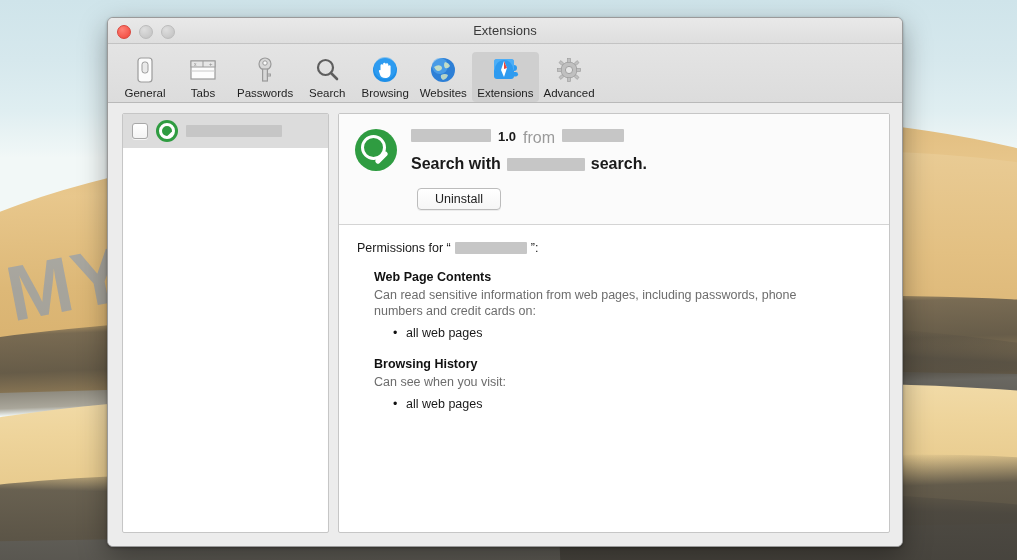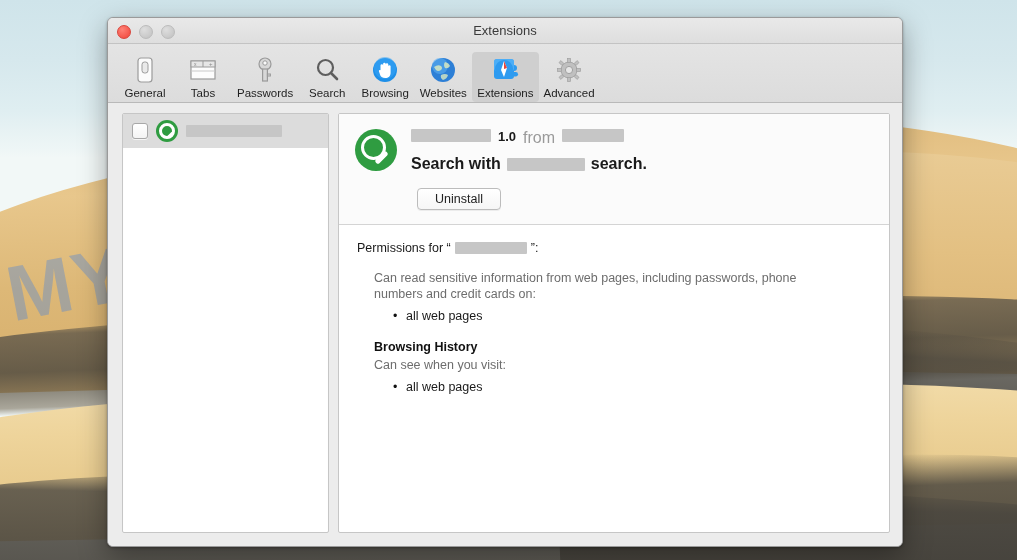--- a/index.html
+++ b/index.html
@@ -536,20 +536,21 @@
         </div>
 
         <div class="perms">
           <div class="perm-title">
             <span>Permissions for “</span>
             <span class="redact" style="width:72px;height:12px;margin:0 2px;"></span>
             <span>”:</span>
           </div>
 
           <div class="perm-group">
+            <div class="perm-h">Web Page Contents</div>
             <div class="perm-d">Can read sensitive information from web pages, including passwords, phone numbers and credit cards on:</div>
             <ul class="perm-ul">
               <li>all web pages</li>
             </ul>
           </div>
 
           <div class="perm-group">
             <div class="perm-h">Browsing History</div>
             <div class="perm-d">Can see when you visit:</div>
             <ul class="perm-ul">

